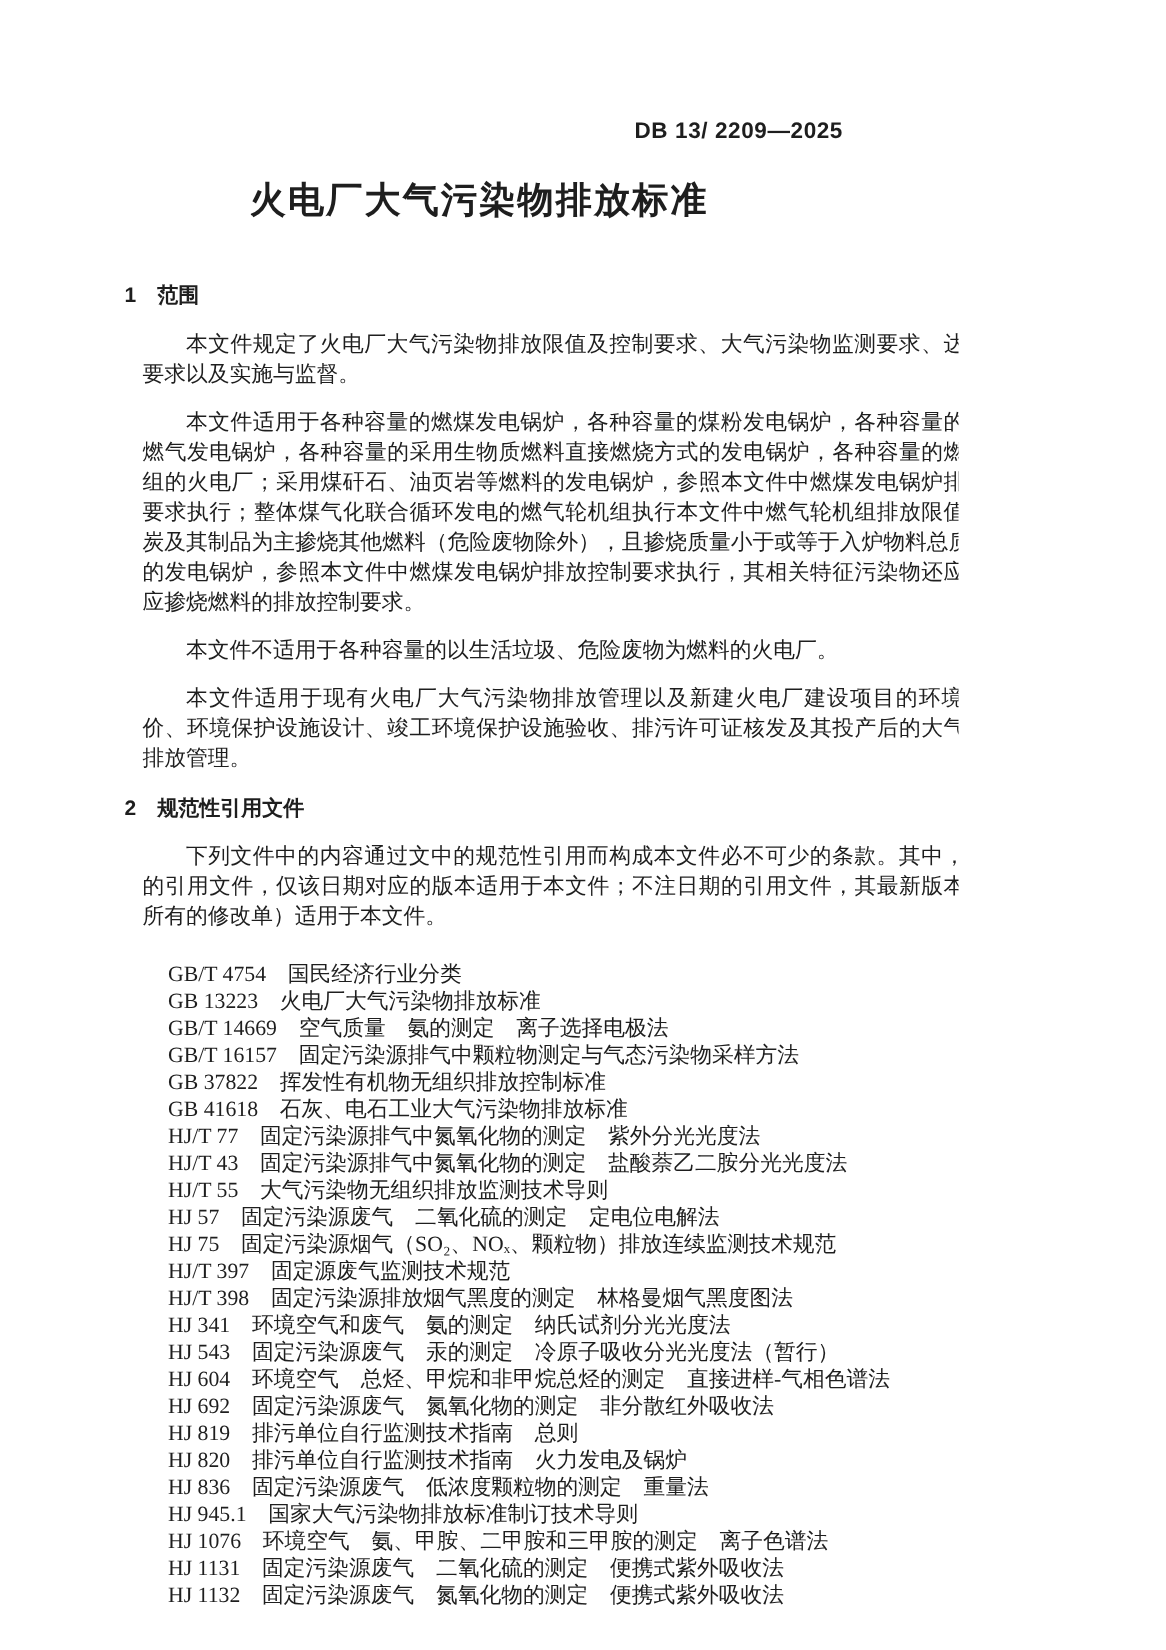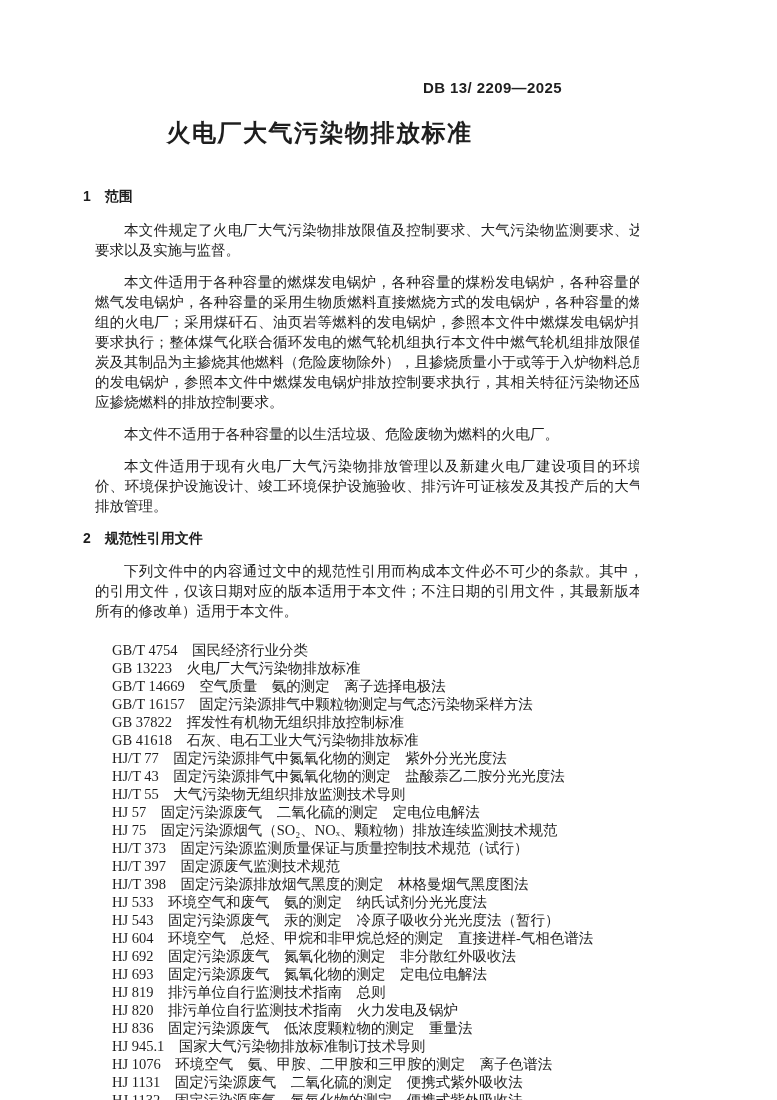--- a/index.html
+++ b/index.html
@@ -109,28 +109,26 @@
           <div class="ref-line">GB 13223　火电厂大气污染物排放标准</div>
           <div class="ref-line">GB/T 14669　空气质量　氨的测定　离子选择电极法</div>
           <div class="ref-line">GB/T 16157　固定污染源排气中颗粒物测定与气态污染物采样方法</div>
           <div class="ref-line">GB 37822　挥发性有机物无组织排放控制标准</div>
           <div class="ref-line">GB 41618　石灰、电石工业大气污染物排放标准</div>
           <div class="ref-line">HJ/T 77　固定污染源排气中氮氧化物的测定　紫外分光光度法</div>
           <div class="ref-line">HJ/T 43　固定污染源排气中氮氧化物的测定　盐酸萘乙二胺分光光度法</div>
           <div class="ref-line">HJ/T 55　大气污染物无组织排放监测技术导则</div>
           <div class="ref-line">HJ 57　固定污染源废气　二氧化硫的测定　定电位电解法</div>
           <div class="ref-line">HJ 75　固定污染源烟气（SO₂、NOₓ、颗粒物）排放连续监测技术规范</div>
-          <div class="ref-line">HJ/T 373　固定污染源监测质量保证与质量控制技术规范（试行）</div>
           <div class="ref-line">HJ/T 397　固定源废气监测技术规范</div>
           <div class="ref-line">HJ/T 398　固定污染源排放烟气黑度的测定　林格曼烟气黑度图法</div>
-          <div class="ref-line">HJ 533　环境空气和废气　氨的测定　纳氏试剂分光光度法</div>
+          <div class="ref-line">HJ 341　环境空气和废气　氨的测定　纳氏试剂分光光度法</div>
           <div class="ref-line">HJ 543　固定污染源废气　汞的测定　冷原子吸收分光光度法（暂行）</div>
           <div class="ref-line">HJ 604　环境空气　总烃、甲烷和非甲烷总烃的测定　直接进样-气相色谱法</div>
           <div class="ref-line">HJ 692　固定污染源废气　氮氧化物的测定　非分散红外吸收法</div>
-          <div class="ref-line">HJ 693　固定污染源废气　氮氧化物的测定　定电位电解法</div>
           <div class="ref-line">HJ 819　排污单位自行监测技术指南　总则</div>
           <div class="ref-line">HJ 820　排污单位自行监测技术指南　火力发电及锅炉</div>
           <div class="ref-line">HJ 836　固定污染源废气　低浓度颗粒物的测定　重量法</div>
           <div class="ref-line">HJ 945.1　国家大气污染物排放标准制订技术导则</div>
           <div class="ref-line">HJ 1076　环境空气　氨、甲胺、二甲胺和三甲胺的测定　离子色谱法</div>
           <div class="ref-line">HJ 1131　固定污染源废气　二氧化硫的测定　便携式紫外吸收法</div>
           <div class="ref-line">HJ 1132　固定污染源废气　氮氧化物的测定　便携式紫外吸收法</div>
         </div>
     </section>
 

